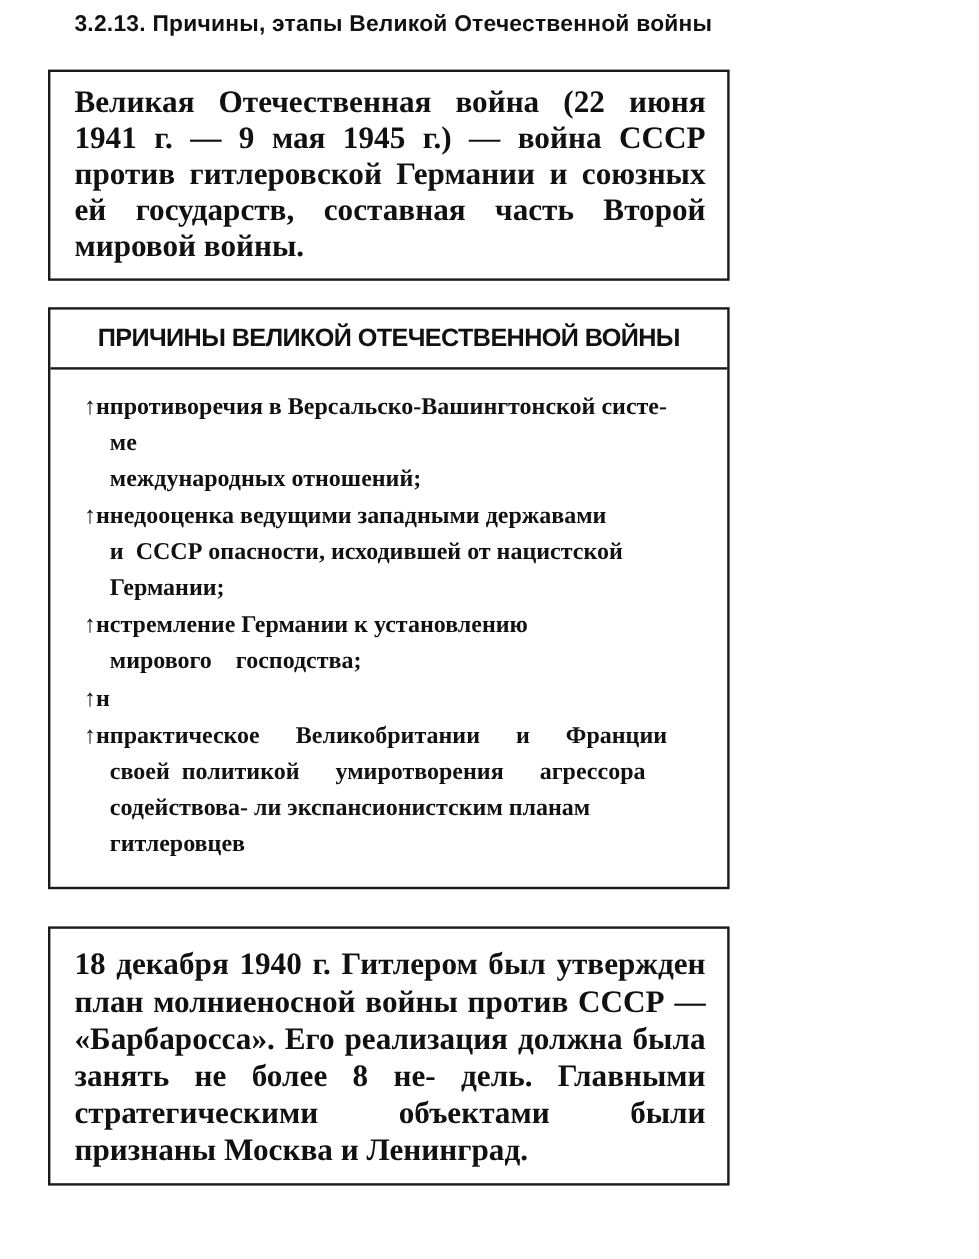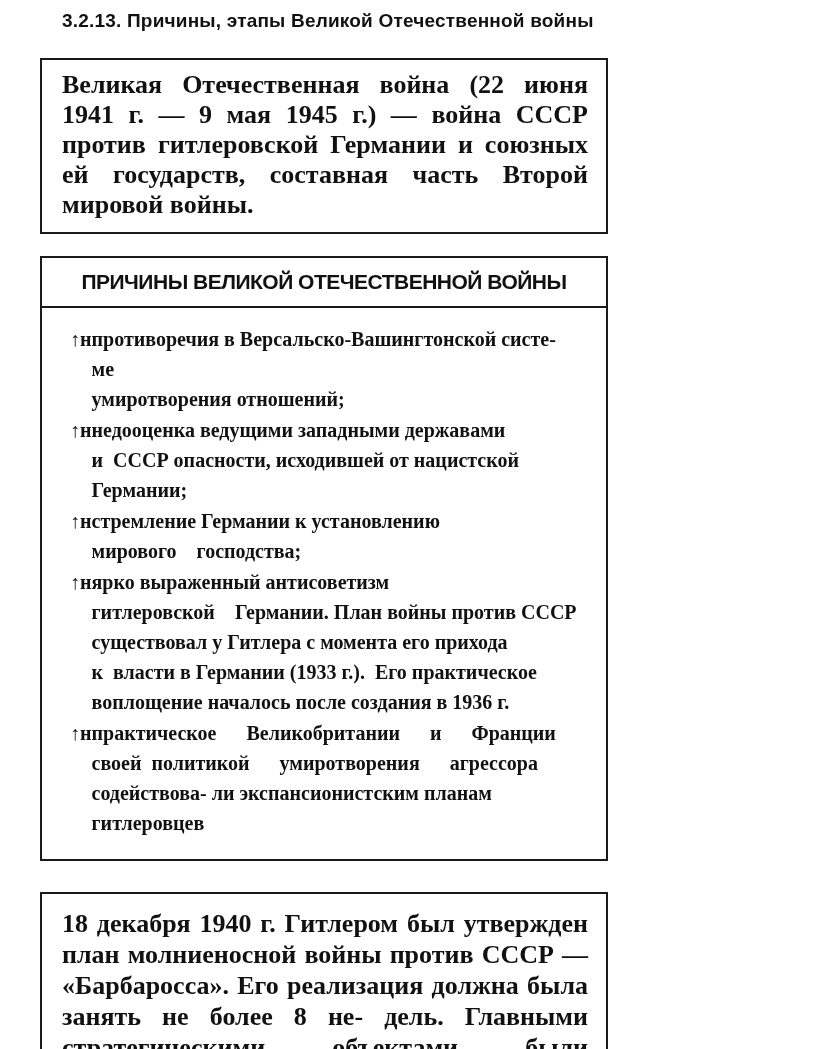--- a/index.html
+++ b/index.html
@@ -70,21 +70,21 @@
     white-space: pre;
   }
   .cause-text {
     flex: 1 1 auto;
     white-space: pre-wrap;
   }
   .cause-text em {
     font-style: italic;
   }
   .barb-box {
-    padding: 14px 18px 24px 20px;
+    padding: 14px 18px 12px 20px;
   }
   .barb-box p {
     line-height: 31px;
   }
 </style>
 </head>
 <body>
 
 <div class="page">
 
@@ -95,44 +95,39 @@
   </div>
 
   <div class="box causes-box">
     <div class="causes-header">ПРИЧИНЫ ВЕЛИКОЙ ОТЕЧЕСТВЕННОЙ ВОЙНЫ</div>
 
     <div class="causes-list">
 
       <div class="cause-item">
         <span class="cause-marker">↑н</span>
         <span class="cause-text">противоречия в Версальско-Вашингтонской систе-    ме
-умиротворения отношений;</span>
+международных отношений;</span>
       </div>
 
       <div class="cause-item">
         <span class="cause-marker">↑н</span>
         <span class="cause-text">недооценка ведущими западными державами
 и  СССР опасности, исходившей от нацистской
 Германии;</span>
       </div>
 
       <div class="cause-item">
         <span class="cause-marker">↑н</span>
         <span class="cause-text">стремление Германии к установлению
 мирового    господства;</span>
       </div>
 
       <div class="cause-item">
         <span class="cause-marker">↑н</span>
-        <span class="cause-text"><span>ярко выраженный антисоветизм
-гитлеровской    Германии. План войны против СССР
-существовал у Гитлера с момента его прихода
-к  власти в Германии (1933 г.).  Его практическое
-воплощение началось после создания в 1936 г.
-</span></span>
+        <span class="cause-text"></span>
       </div>
 
       <div class="cause-item">
         <span class="cause-marker">↑н</span>
         <span class="cause-text">практическое      Великобритании      и      Франции
 своей  политикой      умиротворения      агрессора
 содействова- ли экспансионистским планам гитлеровцев</span>
       </div>
 
     </div>

